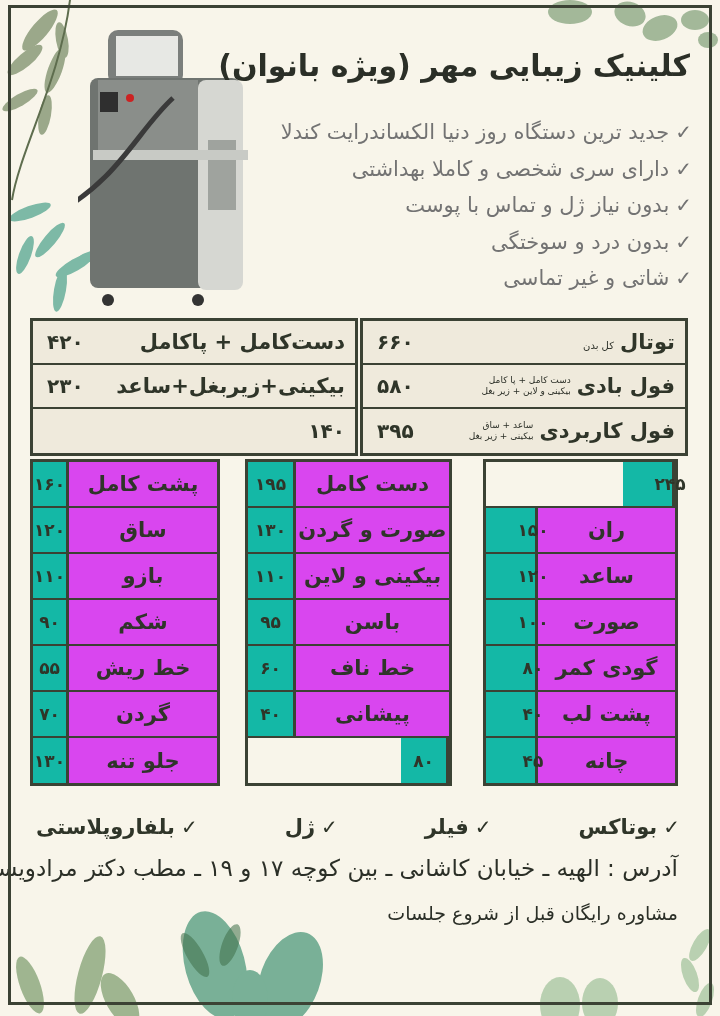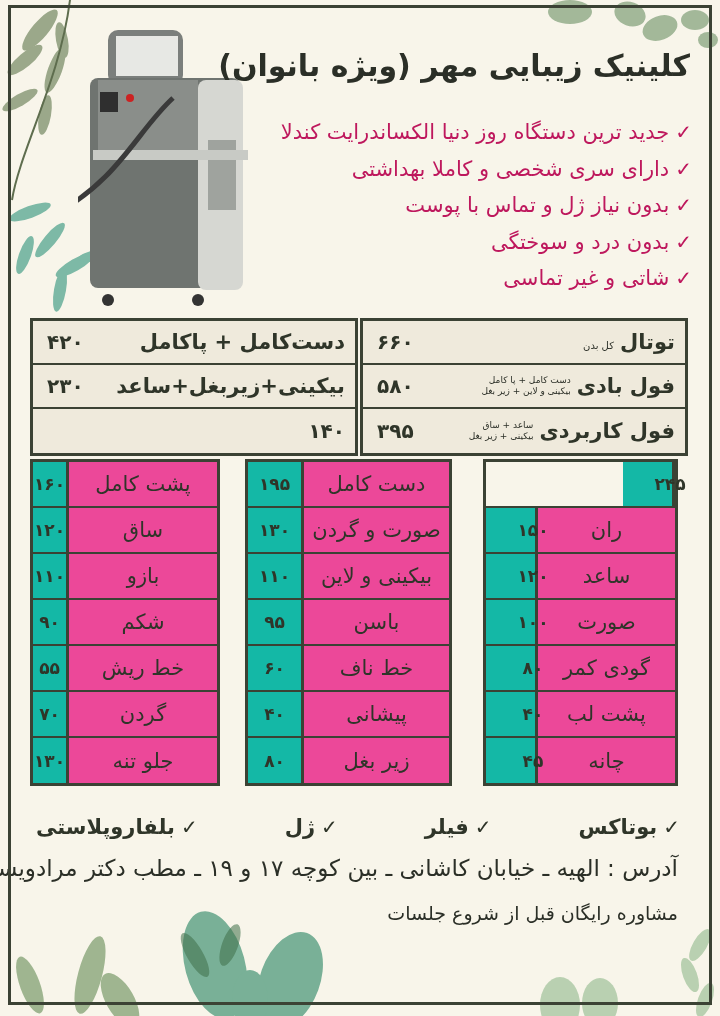--- a/index.html
+++ b/index.html
@@ -23,21 +23,21 @@
   .title {
     position: absolute; right: 30px; top: 48px;
     font-size: 30px; font-weight: bold; direction: rtl; color: #2b2f27;
     letter-spacing: 0px;
   }
   .features {
     position: absolute; right: 28px; top: 114px; direction: rtl;
     list-style: none;
   }
   .features li {
-    font-size: 21px; height: 36.5px; line-height: 36px; color: #be185d;
+    font-size: 21px; height: 36.5px; line-height: 36px; color: #737373;
   }
   .check { font-size: 20px; margin-left: 6px; font-weight: bold; }
 
   
   .pkg {
     position: absolute; top: 318px; width: 328px; border: 3px solid #3b4234;
     background: #efeadc;
   }
   .pkg-left { left: 30px; }
   .pkg-right { left: 360px; }
@@ -59,29 +59,29 @@
     position: absolute; top: 459px; width: 190px; border: 3px solid #3b4234;
   }
   .area-1 { left: 483px; width: 195px; }
   .area-2 { left: 245px; width: 207px; }
   .area-3 { left: 30px; width: 190px; }
   .area-row {
     display: flex; direction: rtl; height: 46px; border-bottom: 2px solid #3b4234;
   }
   .area-row:last-child { border-bottom: none; height: 45px; }
   .area-name {
-    flex: 1; background: #ec4899; display: flex; align-items: center; justify-content: center;
-    font-size: 21px; font-weight: normal; white-space: nowrap;
+    flex: 1; background: #d946ef; display: flex; align-items: center; justify-content: center;
+    font-size: 21px; font-weight: bold; white-space: nowrap;
   }
   .area-price {
     width: 50px; background: #14b8a6; border-right: 3px solid #3b4234;
     display: flex; align-items: center; justify-content: center;
     font-size: 17px; font-weight: bold;
   }
-  .area-2 .area-price { width: 56px; }
+  .area-2 .area-price { width: 48px; }
   .area-3 .area-price { width: 36px; }
   .area-1 .area-price { width: 52px; padding-left: 45px; }
 
   .services {
     position: absolute; top: 815px; left: 36px; right: 40px; direction: rtl;
     display: flex; justify-content: space-between; font-size: 21px; font-weight: bold;
   }
   .services span.svc { white-space: nowrap; }
   .address {
     position: absolute; top: 855px; right: 42px; direction: rtl;
@@ -237,21 +237,20 @@
     </div>
   <div class="area-row">
       <div class="area-name">خط ناف</div>
       <div class="area-price">۶۰</div>
     </div>
   <div class="area-row">
       <div class="area-name">پیشانی</div>
       <div class="area-price">۴۰</div>
     </div>
   <div class="area-row">
-      <div class="area-name">زیر بغل</div>
       <div class="area-price">۸۰</div>
     </div>
 </div>
 
 <div class="area area-3">
   <div class="area-row">
       <div class="area-name">پشت کامل</div>
       <div class="area-price">۱۶۰</div>
     </div>
   <div class="area-row">

